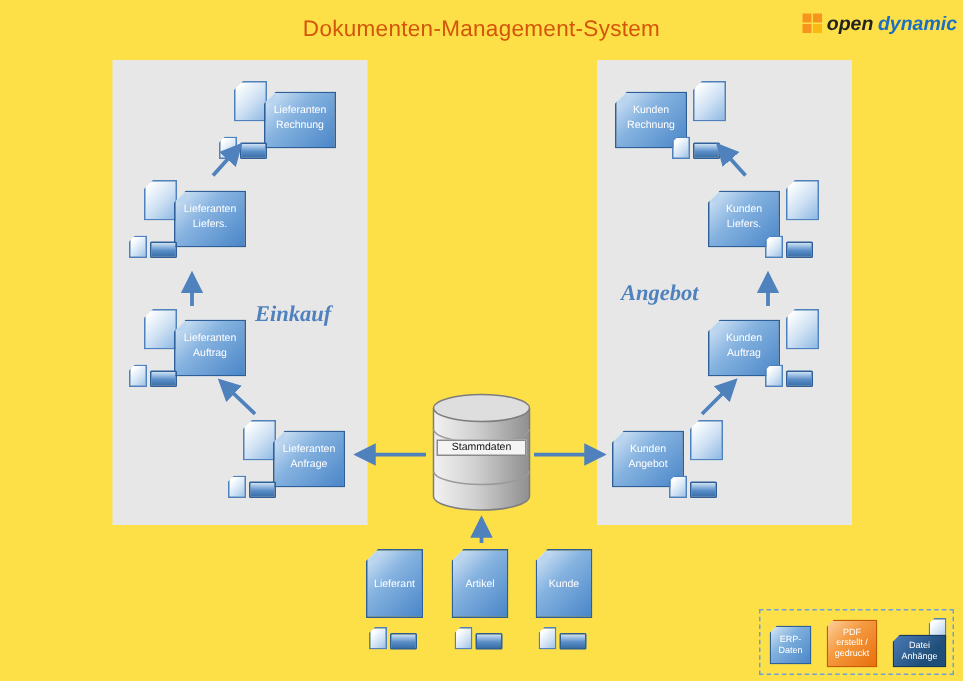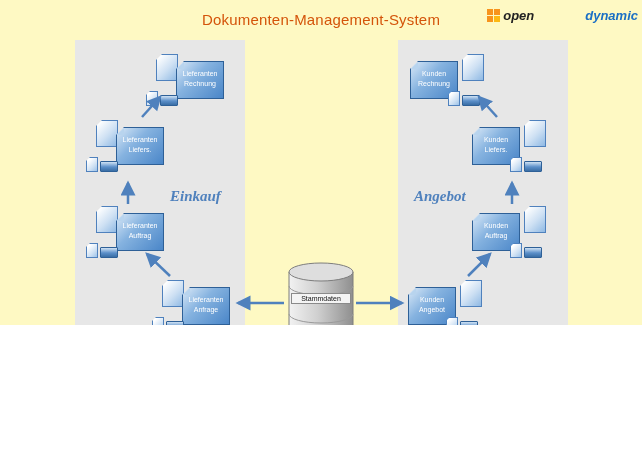--- a/index.html
+++ b/index.html
@@ -1,29 +1,29 @@
 <!DOCTYPE html>
 <html><head>
 <meta charset="utf-8">
 <style>
   * { margin:0; padding:0; box-sizing:border-box; }
   html,body { background:#fff; }
   body { font-family:"Liberation Sans", sans-serif; }
-  .canvas { position:relative; width:642px; height:325px; background:#fef9c3; overflow:hidden; }
+  .canvas { position:relative; width:642px; height:454px; background:#fde047; overflow:hidden; }
 
   .title { position:absolute; left:0; top:11px; width:642px; text-align:center;
            font-size:15px; color:#d4540a; letter-spacing:.2px; }
 
   .logo { position:absolute; right:4px; top:8px; display:flex; align-items:center; gap:3px;
           font-style:italic; font-weight:bold; font-size:13px; }
   .logo-grid { width:13px; height:13px; display:grid; grid-template-columns:6px 6px; grid-template-rows:6px 6px; gap:1px; }
   .logo-grid i { background:#f7941d; }
   .logo-grid i:last-child { background:#fdb913; }
   .logo-open { color:#222; }
-  .logo-dynamic { color:#1a6fc4;margin-left:48px; }
+  .logo-dynamic { color:#1a6fc4; }
 
   .panel { position:absolute; top:40px; width:170px; height:310px; background:#e7e7e7; }
   .panel-left  { left:75px; }
   .panel-right { left:398px; }
 
   .flow-label { position:absolute; z-index:2; font-family:"Liberation Serif", serif;
                 font-style:italic; font-weight:bold; font-size:15px; color:#4f81bd; }
 
   .arrows { position:absolute; left:0; top:0; z-index:3; pointer-events:none; }
 
@@ -114,21 +114,21 @@
         <i></i>
         <i></i>
       </span>
     <span class="logo-open">open</span>
       <span class="logo-dynamic">dynamic</span>
   </div>
 
   <div class="panel panel-left"></div>
   <div class="panel panel-right"></div>
 
-  <div class="flow-label" style="left:170px; top:188px;">Einkauf</div>
+  <div class="flow-label" style="left:170px; top:202px;">Einkauf</div>
   <div class="flow-label" style="left:414px; top:188px;">Angebot</div>
 
   <div class="node" style="left:146px; top:54px;">
     <div class="page"></div>
     <div class="labelbox">
       <i class="flap"></i>
       <span>Lieferanten</span>
       <span>Rechnung</span>
     </div>
     <div class="minis">

